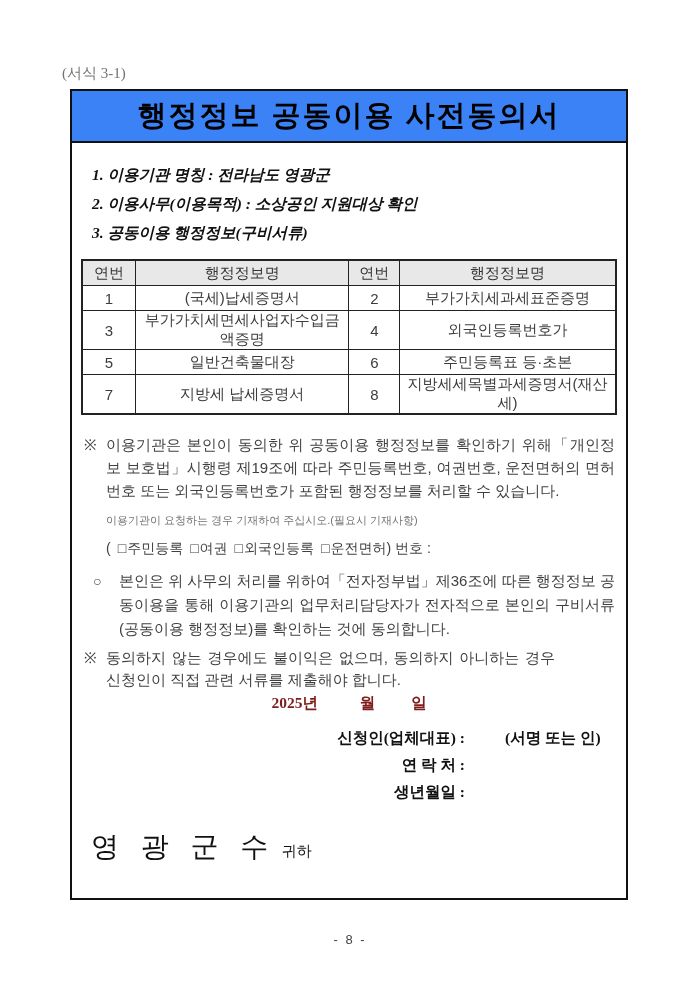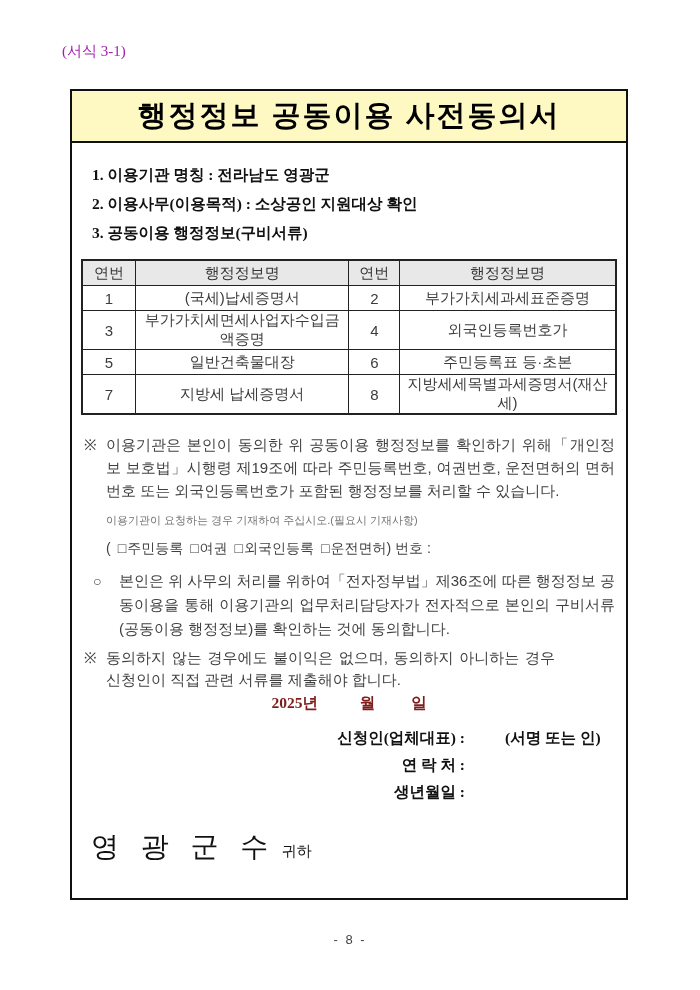--- a/index.html
+++ b/index.html
@@ -12,40 +12,40 @@
     height: 990px;
     position: relative;
     overflow: hidden;
     font-family: "Liberation Sans", sans-serif;
     color: #111;
   }
 
   .form-code {
     position: absolute;
     left: 62px;
-    top: 42px;
-    font-family: "Liberation Serif", serif;
-    font-size: 15px;
-    color: #a21caf;
+    top: 64px;
+    font-family: "Liberation Serif", serif;
+    font-size: 15px;
+    color: #737373;
   }
 
   .doc-box {
     position: absolute;
     left: 70px;
     top: 89px;
     width: 558px;
     height: 811px;
     border: 2px solid #111;
     box-sizing: border-box;
     background: #fff;
   }
 
   .title-bar {
     height: 50px;
-    background: #fef9c3;
+    background: #3b82f6;
     border-bottom: 2px solid #111;
     display: flex;
     align-items: center;
     justify-content: center;
   }
   .doc-title {
     font-size: 29px;
     font-weight: bold;
     letter-spacing: 2px;
     color: #000;
@@ -59,21 +59,21 @@
     position: relative;
   }
 
   .items {
     margin: 24px 0 0 11px;
     font-family: "Liberation Serif", serif;
     font-weight: bold;
     font-size: 15.5px;
     color: #111;
   }
-  .item { line-height: 16px; margin-bottom: 13px; }
+  .item { line-height: 16px; margin-bottom: 13px; font-style: italic; }
 
   table.info-table {
     width: 100%;
     border-collapse: collapse;
     margin-top: 18px;
     font-size: 15px;
     color: #3c3c3c;
     text-align: center;
     border: 2px solid #222;
   }

